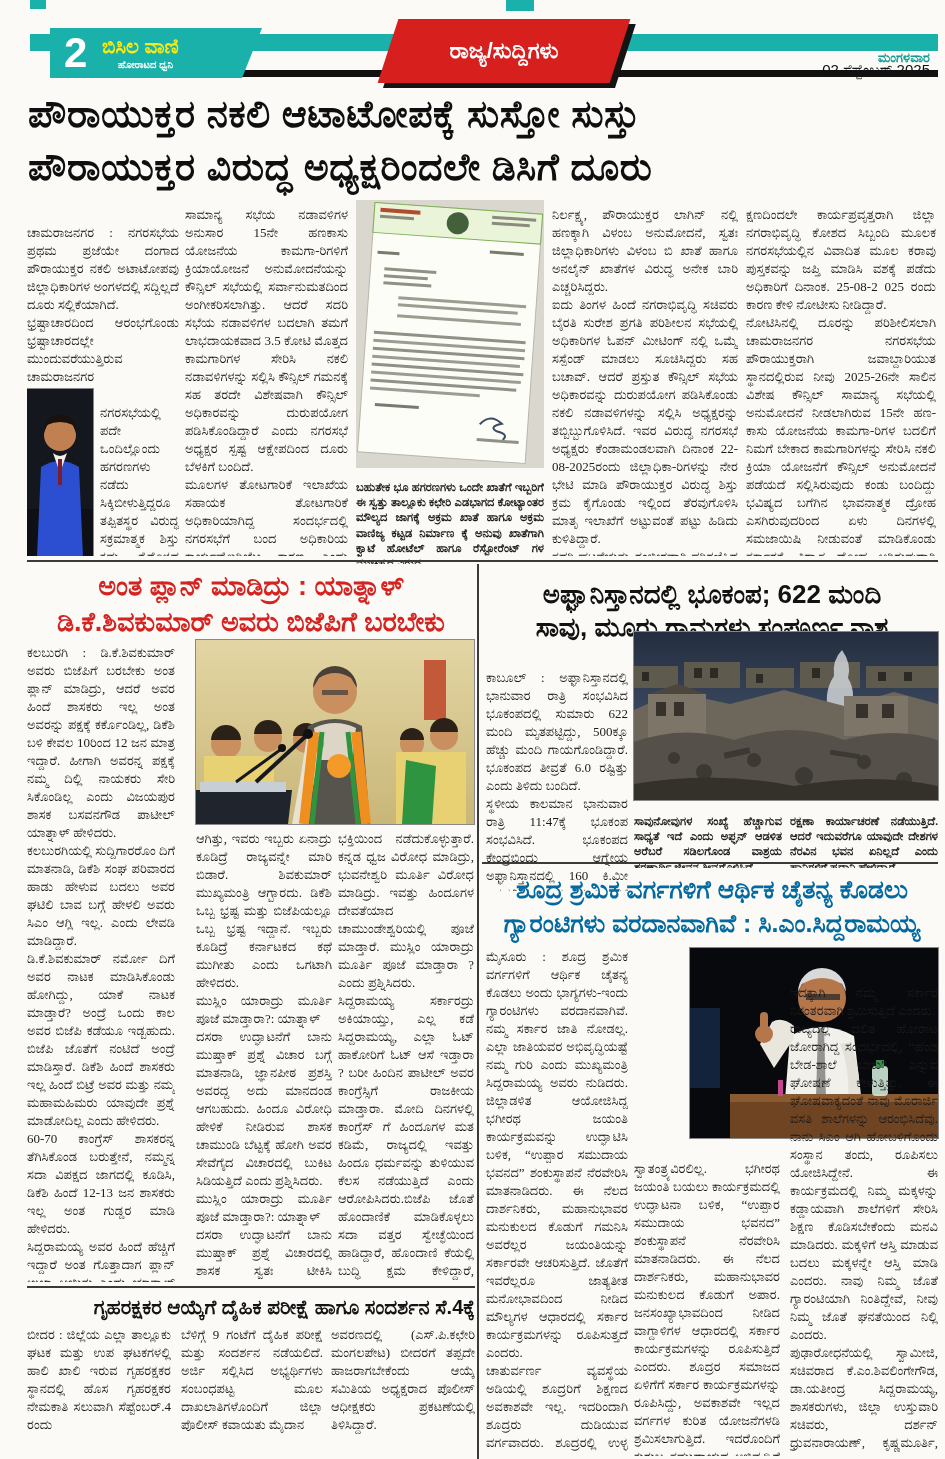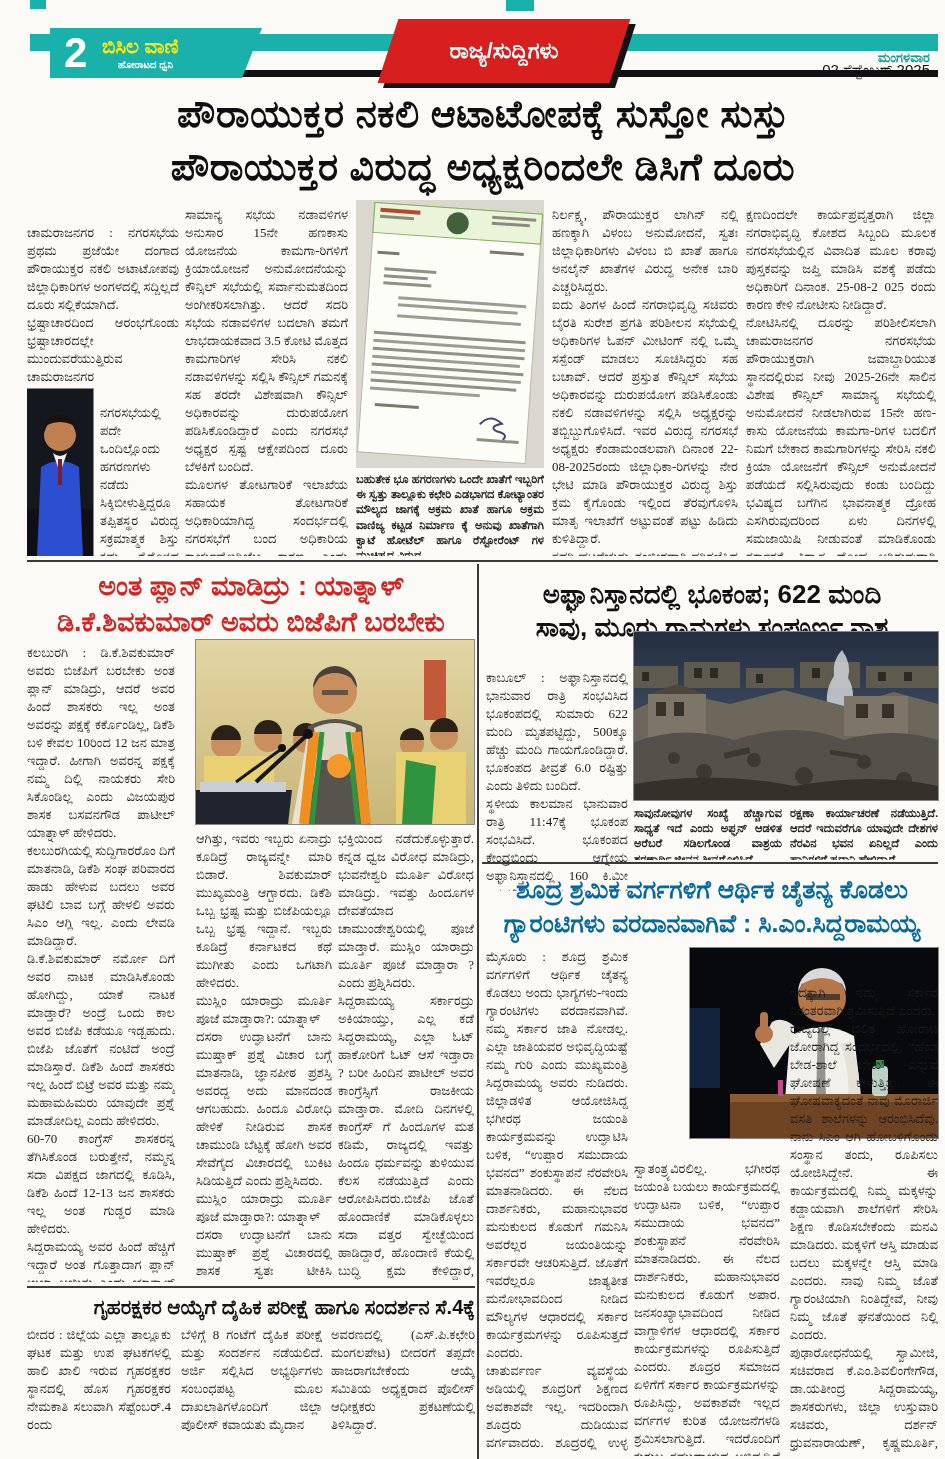--- a/index.html
+++ b/index.html
@@ -2,23 +2,23 @@
 <html><head>
 <meta charset="utf-8">
 <style>
   html,body{margin:0;padding:0;}
   body{background:#e8e6e0;}
   .page{position:relative;width:945px;height:1459px;margin:0 auto;background:#fbfaf6;overflow:hidden;
         font-family:"Liberation Serif",serif;color:#1c1c1c;}
   .abs{position:absolute;}
   .body-col{font-size:13px;line-height:18px;text-align:justify;white-space:pre-line;
             overflow:hidden;color:#1b1b1b;}
-  .bold-cap{font-weight:700;font-size:11.4px;line-height:15.2px;}
+  .bold-cap{font-weight:700;font-size:11.4px;line-height:15.2px;margin-top:8px;}
   .main-headline{font-family:"Liberation Sans",sans-serif;font-weight:900;font-size:38px;
-                 line-height:53px;text-align:center;color:#0f0f0f;letter-spacing:0.5px;}
+                 line-height:53px;text-align:left;color:#0f0f0f;letter-spacing:0.5px;}
   .sec-headline{font-family:"Liberation Sans",sans-serif;font-weight:800;text-align:center;}
   .hl-red{color:#d42320;font-size:27px;line-height:36px;}
   .hl-black{color:#121212;font-size:26px;line-height:33px;font-weight:900;}
   .hl-blue{color:#0369a1;font-size:25px;line-height:34px;}
   .hl-small{color:#141414;font-size:20px;line-height:26px;text-align:right;}
   .rule-h{background:#3a3a3a;height:2px;}
   .rule-v{background:#3a3a3a;width:2px;}
   .teal{background:#19b1a9;}
   .masthead{clip-path:polygon(0 0,100% 0,calc(100% - 20px) 100%,0 100%);}
   .banner-red{background:#d71f1e;transform:skewX(-18deg);box-shadow:7px 5px 0 #141414;}
@@ -191,21 +191,21 @@
 ಮುಸ್ಲಿಂ ಯಾರಾದ್ರು ಮೂರ್ತಿ ಪೂಜೆ ಮಾಡ್ತಾರಾ?: ಯಾತ್ನಾಳ್
 ದಸರಾ ಉದ್ಘಾಟನೆಗೆ ಬಾನು ಮುಷ್ತಾಕ್ ಪ್ರಶ್ನೆ ವಿಚಾರದಲ್ಲಿ ಶಾಸಕ ಸ್ವತಃ ಟೀಕಿಸಿ ಮಾತನಾಡಿದರು.
 ಸುದ್ದಿಗೋಷ್ಠಿಯಲ್ಲಿ ಮಾತನಾಡಿ, ಜಾಮೀಯಾ ದೇವಿ ಪೂಜೆ ಮತ್ತು ಜಯಂತಿಗಳ ಆಚರಣೆ ಕುರಿತು ಗಂಭೀರ ವಾಗ್ದಾಳಿ ನಡೆಸಿದರು. ಸಾಕಷ್ಟು ಜನ ಯಾತ್ನಾಳ್ ಆರೋಪಿಸಿದರು.</div>
   <div class="abs body-col" style="left:338px;top:830px;width:136px;height:452px">ಭಕ್ತಿಯಿಂದ ನಡೆದುಕೊಳ್ಳುತ್ತಾರೆ. ಕನ್ನಡ ಧ್ವಜ ವಿರೋಧ ಮಾಡಿದ್ರು, ಭುವನೇಶ್ವರಿ ಮೂರ್ತಿ ವಿರೋಧ ಮಾಡಿದ್ರು. ಇವತ್ತು ಹಿಂದೂಗಳ ದೇವತೆಯಾದ ಚಾಮುಂಡೇಶ್ವರಿಯಲ್ಲಿ ಪೂಜೆ ಮಾಡ್ತಾರೆ. ಮುಸ್ಲಿಂ ಯಾರಾದ್ರು ಮೂರ್ತಿ ಪೂಜೆ ಮಾಡ್ತಾರಾ ? ಎಂದು ಪ್ರಶ್ನಿಸಿದರು.
 ಸಿದ್ದರಾಮಯ್ಯ ಸರ್ಕಾರದ್ರು ಅಕಿಯಾಯ್ತು, ಎಲ್ಲ ಕಡೆ ಸಿದ್ದರಾಮಯ್ಯ, ಎಲ್ಲಾ ಓಟ್ ಹಾಕೋರಿಗೆ ಓಟ್ ಆಸೆ ಇಡ್ತಾರಾ ? ಬರೀ ಹಿಂದಿನ ಪಾಟೀಲ್ ಅವರ ಕಾಂಗ್ರೆಸ್ಸಿಗೆ ರಾಜಕೀಯ ಮಾಡ್ತಾರಾ. ಮೋದಿ ದಿನಗಳಲ್ಲಿ ಕಾಂಗ್ರೆಸ್ ಗೆ ಹಿಂದೂಗಳ ಮತ ಕಡಿಮೆ, ರಾಜ್ಯದಲ್ಲಿ ಇವತ್ತು ಹಿಂದೂ ಧರ್ಮವನ್ನು ತುಳಿಯುವ ಕೆಲಸ ನಡೆಯುತ್ತಿದೆ ಎಂದು ಆರೋಪಿಸಿದರು.ಬಿಜೆಪಿ ಜೊತೆ ಹೊಂದಾಣಿಕೆ ಮಾಡಿಕೊಳ್ಳಲು ಸದಾ ವತ್ತರ ಸ್ವೇಚ್ಛೆಯಿಂದ ಹಾಡಿದ್ದಾರೆ, ಹೊಂದಾಣಿ ಕೆಯಲ್ಲಿ ಬುದ್ಧಿ ಕ್ಷಮ ಕೇಳಿದ್ದಾರೆ, ಧರ್ಮಾಂಧ್ಯ ಪ್ರಚೋದನೆಯ ಎಸ್'ಪಿಚ್ ಮಾಡಿದ್ರೆ ಸೋನಿಯಾ ಗಾಂಧಿ, ರಾಹುಲ್ ಗಾಂಧಿ ಹಿಂದೂ ದೇವಾಲಯಗಳಿಗೆ ಭೇಟಿ ಕೊಡ್ತಾರೆ ಎಂದು ಲೇವಡಿ ಮಾಡಿದರು.
 ಪಾಪ ಸಿದ್ದಾಮಯ್ಯ, ಗಾಂಧಿ, ಎನ್'ಎಚ್ ಮಾಡಿದ್ರೆ ಸೋನಿಯಾ ಗಾಂಧಿ, ರಾಹುಲ್ ಗಾಂಧಿ ಹಿಂದೂ ಧರ್ಮ, ದೇವಾಲಯಗಳಿಗೆ ಭೇಟಿ ನೀಡಲಿ ಎಂದು ಯಾತ್ನಾಳ್ ಲೇವಡಿ ಮಾಡಿದರು.</div>
 
   <div class="abs rule-h" style="left:27px;top:1286px;width:448px"></div>
   <div class="abs sec-headline hl-small" style="left:27px;top:1294px;width:448px">ಗೃಹರಕ್ಷಕರ ಆಯ್ಕೆಗೆ ದೈಹಿಕ ಪರೀಕ್ಷೆ ಹಾಗೂ ಸಂದರ್ಶನ ಸೆ.4ಕ್ಕೆ</div>
   <div class="abs body-col" style="left:27px;top:1326px;width:144px;height:128px">ಬೀದರ : ಜಿಲ್ಲೆಯ ಎಲ್ಲಾ ತಾಲ್ಲೂಕು ಘಟಕ ಮತ್ತು ಉಪ ಘಟಕಗಳಲ್ಲಿ ಹಾಲಿ ಖಾಲಿ ಇರುವ ಗೃಹರಕ್ಷಕರ ಸ್ಥಾನದಲ್ಲಿ ಹೊಸ ಗೃಹರಕ್ಷಕರ ನೇಮಕಾತಿ ಸಲುವಾಗಿ ಸೆಪ್ಟೆಂಬರ್.4 ರಂದು</div>
-  <div class="abs body-col" style="left:181px;top:1326px;width:142px;height:128px">ಬೆಳಿಗ್ಗೆ 8 ಗಂಟೆಗೆ ದೈಹಿಕ ಪರೀಕ್ಷೆ ಮತ್ತು ಸಂದರ್ಶನ ನಡೆಯಲಿದೆ. ಅರ್ಜಿ ಸಲ್ಲಿಸಿದ ಅಭ್ಯರ್ಥಿಗಳು ಸಂಬಂಧಪಟ್ಟ ಮೂಲ ದಾಖಲಾತಿಗಳೊಂದಿಗೆ ಜಿಲ್ಲಾ ಪೊಲೀಸ್ ಕವಾಯತು ಮೈದಾನ</div>
+  <div class="abs body-col" style="left:181px;top:1326px;width:142px;height:128px">ಬೆಳಿಗ್ಗೆ 9 ಗಂಟೆಗೆ ದೈಹಿಕ ಪರೀಕ್ಷೆ ಮತ್ತು ಸಂದರ್ಶನ ನಡೆಯಲಿದೆ. ಅರ್ಜಿ ಸಲ್ಲಿಸಿದ ಅಭ್ಯರ್ಥಿಗಳು ಸಂಬಂಧಪಟ್ಟ ಮೂಲ ದಾಖಲಾತಿಗಳೊಂದಿಗೆ ಜಿಲ್ಲಾ ಪೊಲೀಸ್ ಕವಾಯತು ಮೈದಾನ</div>
   <div class="abs body-col" style="left:331px;top:1326px;width:144px;height:128px">ಅವರಣದಲ್ಲಿ (ಎಸ್.ಪಿ.ಕಛೇರಿ ಮಂಗಲಪೇಟ) ಬೀದರಗೆ ತಪ್ಪದೇ ಹಾಜರಾಗಬೇಕೆಂದು ಆಯ್ಕೆ ಸಮಿತಿಯ ಅಧ್ಯಕ್ಷರಾದ ಪೊಲೀಸ್ ಆಧೀಕ್ಷಕರು ಪ್ರಕಟಣೆಯಲ್ಲಿ ತಿಳಿಸಿದ್ದಾರೆ.</div>
 
   <div class="abs sec-headline hl-black" style="left:486px;top:578px;width:452px">
     <div>ಅಫ್ಘಾನಿಸ್ತಾನದಲ್ಲಿ ಭೂಕಂಪ; 622 ಮಂದಿ</div>
     <div>ಸಾವು, ಮೂರು ಗ್ರಾಮಗಳು ಸಂಪೂರ್ಣ ನಾಶ</div>
   </div>
   <div class="abs body-col" style="left:486px;top:669px;width:142px;height:222px">ಕಾಬೂಲ್ : ಅಫ್ಘಾನಿಸ್ತಾನದಲ್ಲಿ ಭಾನುವಾರ ರಾತ್ರಿ ಸಂಭವಿಸಿದ ಭೂಕಂಪದಲ್ಲಿ ಸುಮಾರು 622 ಮಂದಿ ಮೃತಪಟ್ಟಿದ್ದು, 500ಕ್ಕೂ ಹೆಚ್ಚು ಮಂದಿ ಗಾಯಗೊಂಡಿದ್ದಾರೆ. ಭೂಕಂಪದ ತೀವ್ರತೆ 6.0 ರಷ್ಟಿತ್ತು ಎಂದು ತಿಳಿದು ಬಂದಿದೆ.
 ಸ್ಥಳೀಯ ಕಾಲಮಾನ ಭಾನುವಾರ ರಾತ್ರಿ 11:47ಕ್ಕೆ ಭೂಕಂಪ ಸಂಭವಿಸಿದೆ. ಭೂಕಂಪದ ಕೇಂದ್ರಬಿಂದು ಆಗ್ನೇಯ ಅಫ್ಘಾನಿಸ್ತಾನದಲ್ಲಿ 160 ಕಿ.ಮೀ ಆಳದಲ್ಲಿದೆ. ಭೂಕಂಪದ ತೀವ್ರತೆಗೆ ಕುನಾರ್ ಪ್ರಾಂತ್ಯದ ಮೂರು ಗ್ರಾಮಗಳು ಸಂಪೂರ್ಣವಾಗಿ ನೆಲಸಮಗೊಂಡಿವೆ. ಸುತ್ತಮುತ್ತಲಿನ ಇನ್ನೂ ಅನೇಕ ಗ್ರಾಮಗಳಲ್ಲೂ ಅಪಾರ ಹಾನಿ ಸಂಭವಿಸಿದೆ.</div>
 
   <div class="abs photo-frame" style="left:634px;top:632px;width:304px;height:168px">

